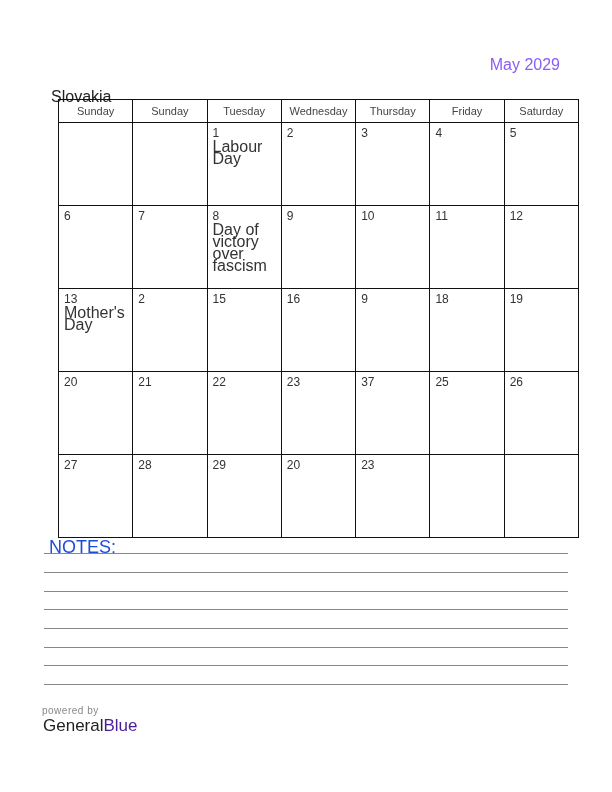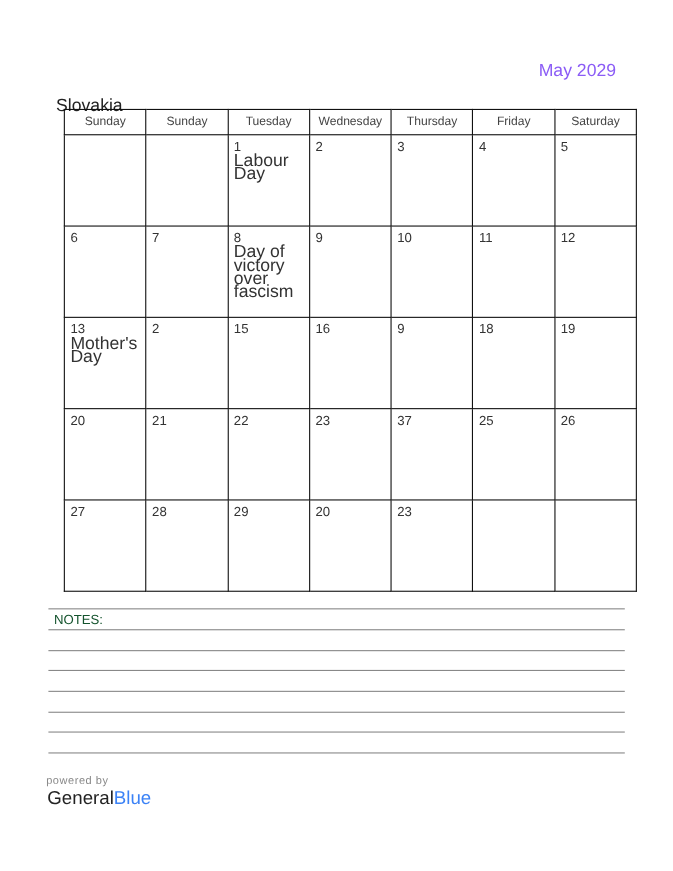--- a/index.html
+++ b/index.html
@@ -7,25 +7,25 @@
            font-family: "Liberation Sans", "DejaVu Sans", sans-serif; color: #222; }
     .title { position: absolute; top: 54px; left: 51px; font-size: 16px; color: #222; margin-top: 34px; }
     .month { position: absolute; top: 56px; right: 52px; font-size: 16px; color: #8b5cf6; }
     table.cal { position: absolute; left: 58px; top: 99px; width: 521px;
                 border-collapse: collapse; table-layout: fixed; }
     table.cal th, table.cal td { border: 1.3px solid #111; }
     table.cal th { height: 22px; font-weight: normal; font-size: 11px; color: #444; padding: 0; }
     table.cal td { height: 76px; vertical-align: top; padding: 3px 5px; }
     .num { font-size: 12px; color: #333; display: block; line-height: 14px; }
     .hol { font-size: 16px; color: #333; display: block; line-height: 12px; margin-top: 1px; }
-    .notes-label { position: absolute; left: 49px; top: 537px; font-size: 12px; color: #14532d; margin-top: 19px; }
+    .notes-label { position: absolute; left: 49px; top: 537px; font-size: 18px; color: #1d4ed8; }
     .note-line { position: absolute; left: 44px; width: 524px; height: 0; border-top: 1px solid #888; }
     .powered { position: absolute; left: 31px; top: 705px; font-size: 10px; color: #888; letter-spacing: 0.5px; margin-left: 11px; }
     .brand { position: absolute; left: 43px; top: 716px; font-size: 17px; color: #222; }
-    .brand .blue { color: #3b82f6; }
+    .brand .blue { color: #4c1d95; }
   </style>
 </head>
 <body>
 
 <div class="title">Slovakia</div>
 <div class="month">May 2029</div>
 
 <table class="cal">
   <thead>
     <tr>

